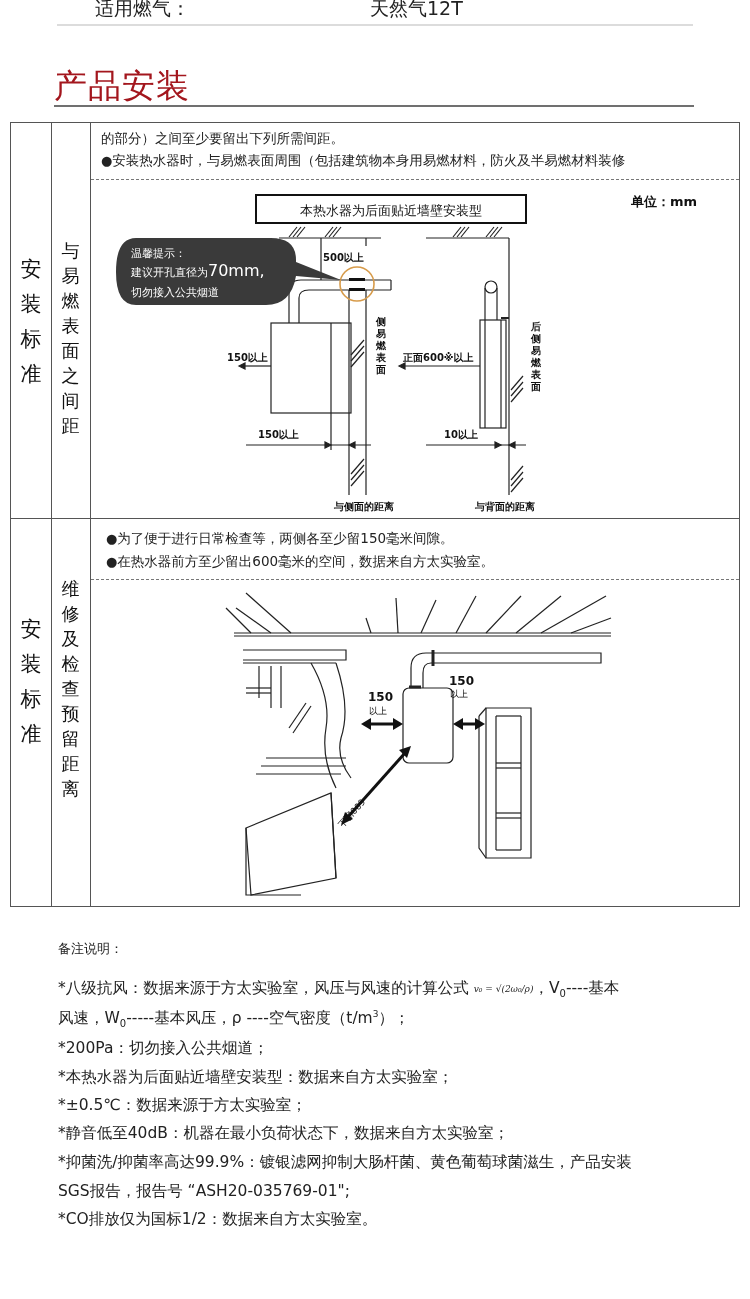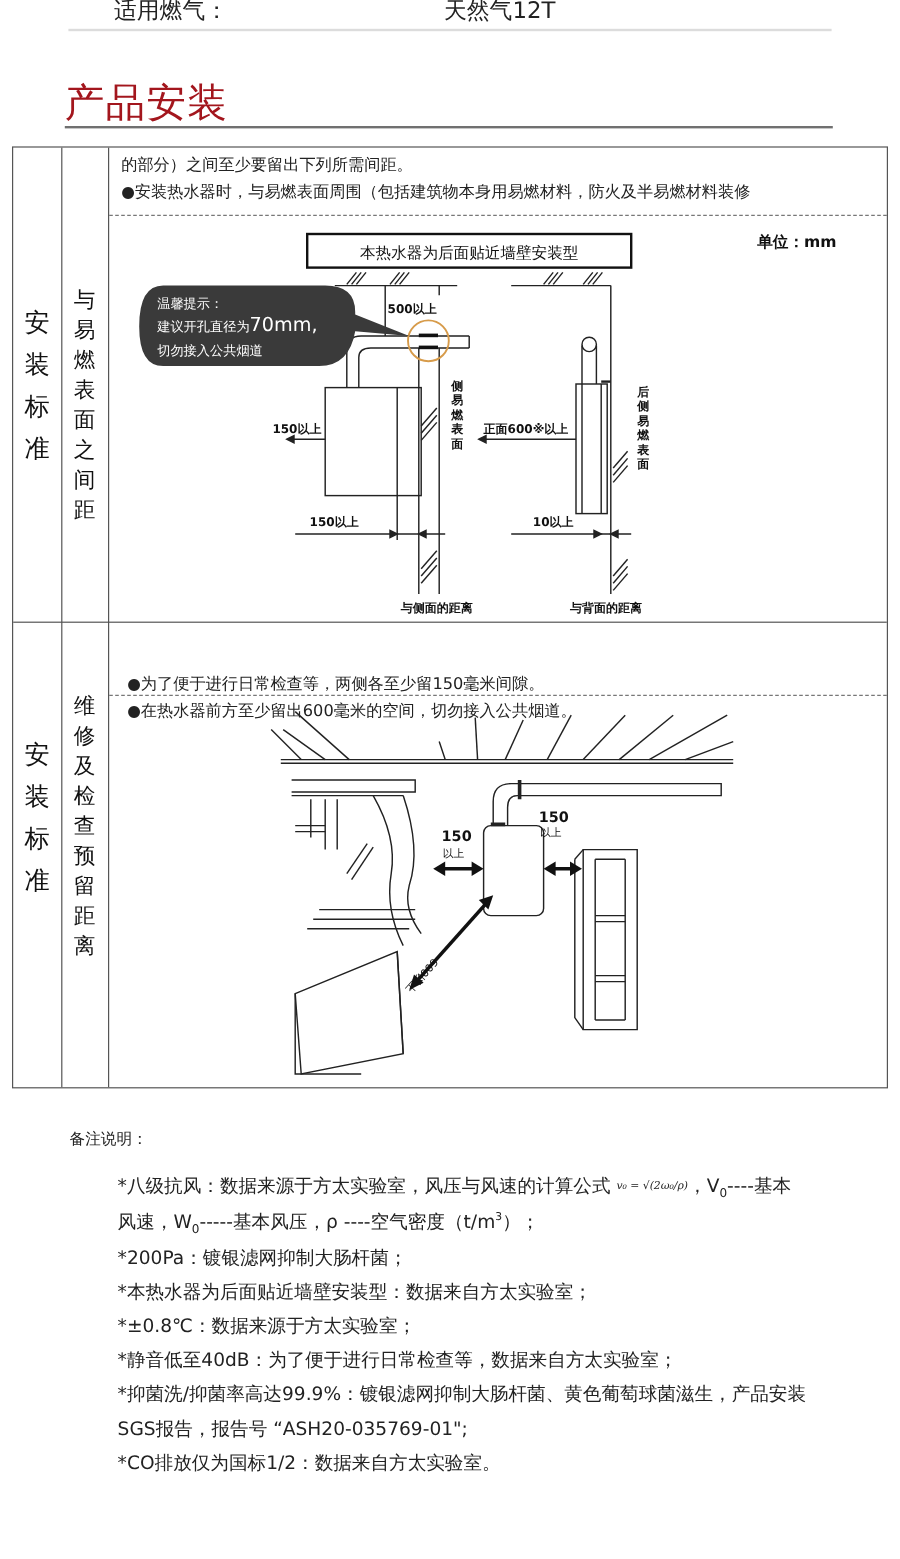--- a/index.html
+++ b/index.html
@@ -24,21 +24,21 @@
   .col1 span { margin:6px 0 8px; }
   .col2 { left:40px; width:39px; font-size:18px; color:#111; }
   .col2 span { margin:3px 0 4px; }
 
   .para { position:absolute; font-size:13.5px; color:#222; line-height:22px; }
   .bullet { font-size:13px; }
 
   svg text { font-family:"DejaVu Sans", "Liberation Sans", sans-serif; }
 
   .notes-title { position:absolute; left:58px; top:940px; font-size:13px; color:#222; }
-  .note { position:absolute; left:58px; font-size:15.5px; color:#222; white-space:nowrap;margin-left:40px; }
+  .note { position:absolute; left:58px; font-size:15.5px; color:#222; white-space:nowrap; }
   .formula { display:inline-block; font-family:"DejaVu Serif", serif; font-style:italic; font-size:9px; vertical-align:middle; }
   sub { font-size:10px; }
   sup { font-size:9px; }
 </style>
 </head>
 <body>
 
 <div class="spec-row">
   <span class="spec-label">适用燃气：</span>
   <span class="spec-value">天然气12T</span>
@@ -192,23 +192,23 @@
     <span>修</span>
     <span>及</span>
     <span>检</span>
     <span>查</span>
     <span>预</span>
     <span>留</span>
     <span>距</span>
     <span>离</span>
   </div>
 
-  <div class="para" style="left:95px; top:404px; width:630px;margin-top:32px;">
+  <div class="para" style="left:95px; top:404px; width:630px;">
     <div><span class="bullet">●</span><span>为了便于进行日常检查等，两侧各至少留150毫米间隙。</span></div>
-    <div><span class="bullet">●</span><span>在热水器前方至少留出600毫米的空间，切勿接入公共烟道。</span></div>
+    <div><span class="bullet">●</span><span>在热水器前方至少留出600毫米的空间，数据来自方太实验室。</span></div>
   </div>
   <div class="dash" style="left:80px; right:0; top:456px;"></div>
 
   <svg style="position:absolute; left:210px; top:465px;" width="410" height="310" viewBox="0 0 410 310">
     <g stroke="#222" stroke-width="1.2" fill="none">
 
       <line x1="13" y1="45" x2="390" y2="45"></line>
       <line x1="13" y1="48" x2="390" y2="48"></line>
       <line x1="15" y1="20" x2="50" y2="45"></line>
       <line x1="5" y1="20" x2="30" y2="45"></line>
@@ -276,19 +276,19 @@
     <text x="228" y="97" font-size="12" fill="#111" font-weight="bold">150</text>
     <text x="229" y="109" font-size="9" fill="#111">以上</text>
     <text x="0" y="0" font-size="9" fill="#111" transform="translate(140,210) rotate(132)">600以上</text>
   </svg>
 </div>
 
 <div class="notes-title">备注说明：</div>
 
 <div class="note" style="top:978px"><span>*八级抗风：数据来源于方太实验室，风压与风速的计算公式</span> <span class="formula">v₀ = √(2ω₀/ρ)</span><span>，V</span><sub>0</sub><span>----基本</span></div>
 <div class="note" style="top:1008px"><span>风速，W</span><sub>0</sub><span>-----基本风压，ρ ----空气密度（t/m</span><sup>3</sup><span>）；</span></div>
-<div class="note" style="top:1038px">*200Pa：镀银滤网抑制大肠杆菌；</div>
+<div class="note" style="top:1038px">*200Pa：切勿接入公共烟道；</div>
 <div class="note" style="top:1067px">*本热水器为后面贴近墙壁安装型：数据来自方太实验室；</div>
-<div class="note" style="top:1095px">*±0.8℃：数据来源于方太实验室；</div>
-<div class="note" style="top:1123px">*静音低至40dB：为了便于进行日常检查等，数据来自方太实验室；</div>
+<div class="note" style="top:1095px">*±0.5℃：数据来源于方太实验室；</div>
+<div class="note" style="top:1123px">*静音低至40dB：机器在最小负荷状态下，数据来自方太实验室；</div>
 <div class="note" style="top:1152px">*抑菌洗/抑菌率高达99.9%：镀银滤网抑制大肠杆菌、黄色葡萄球菌滋生，产品安装</div>
 <div class="note" style="top:1181px">SGS报告，报告号 “ASH20-035769-01";</div>
 <div class="note" style="top:1209px">*CO排放仅为国标1/2：数据来自方太实验室。</div>
 
 </body></html>

